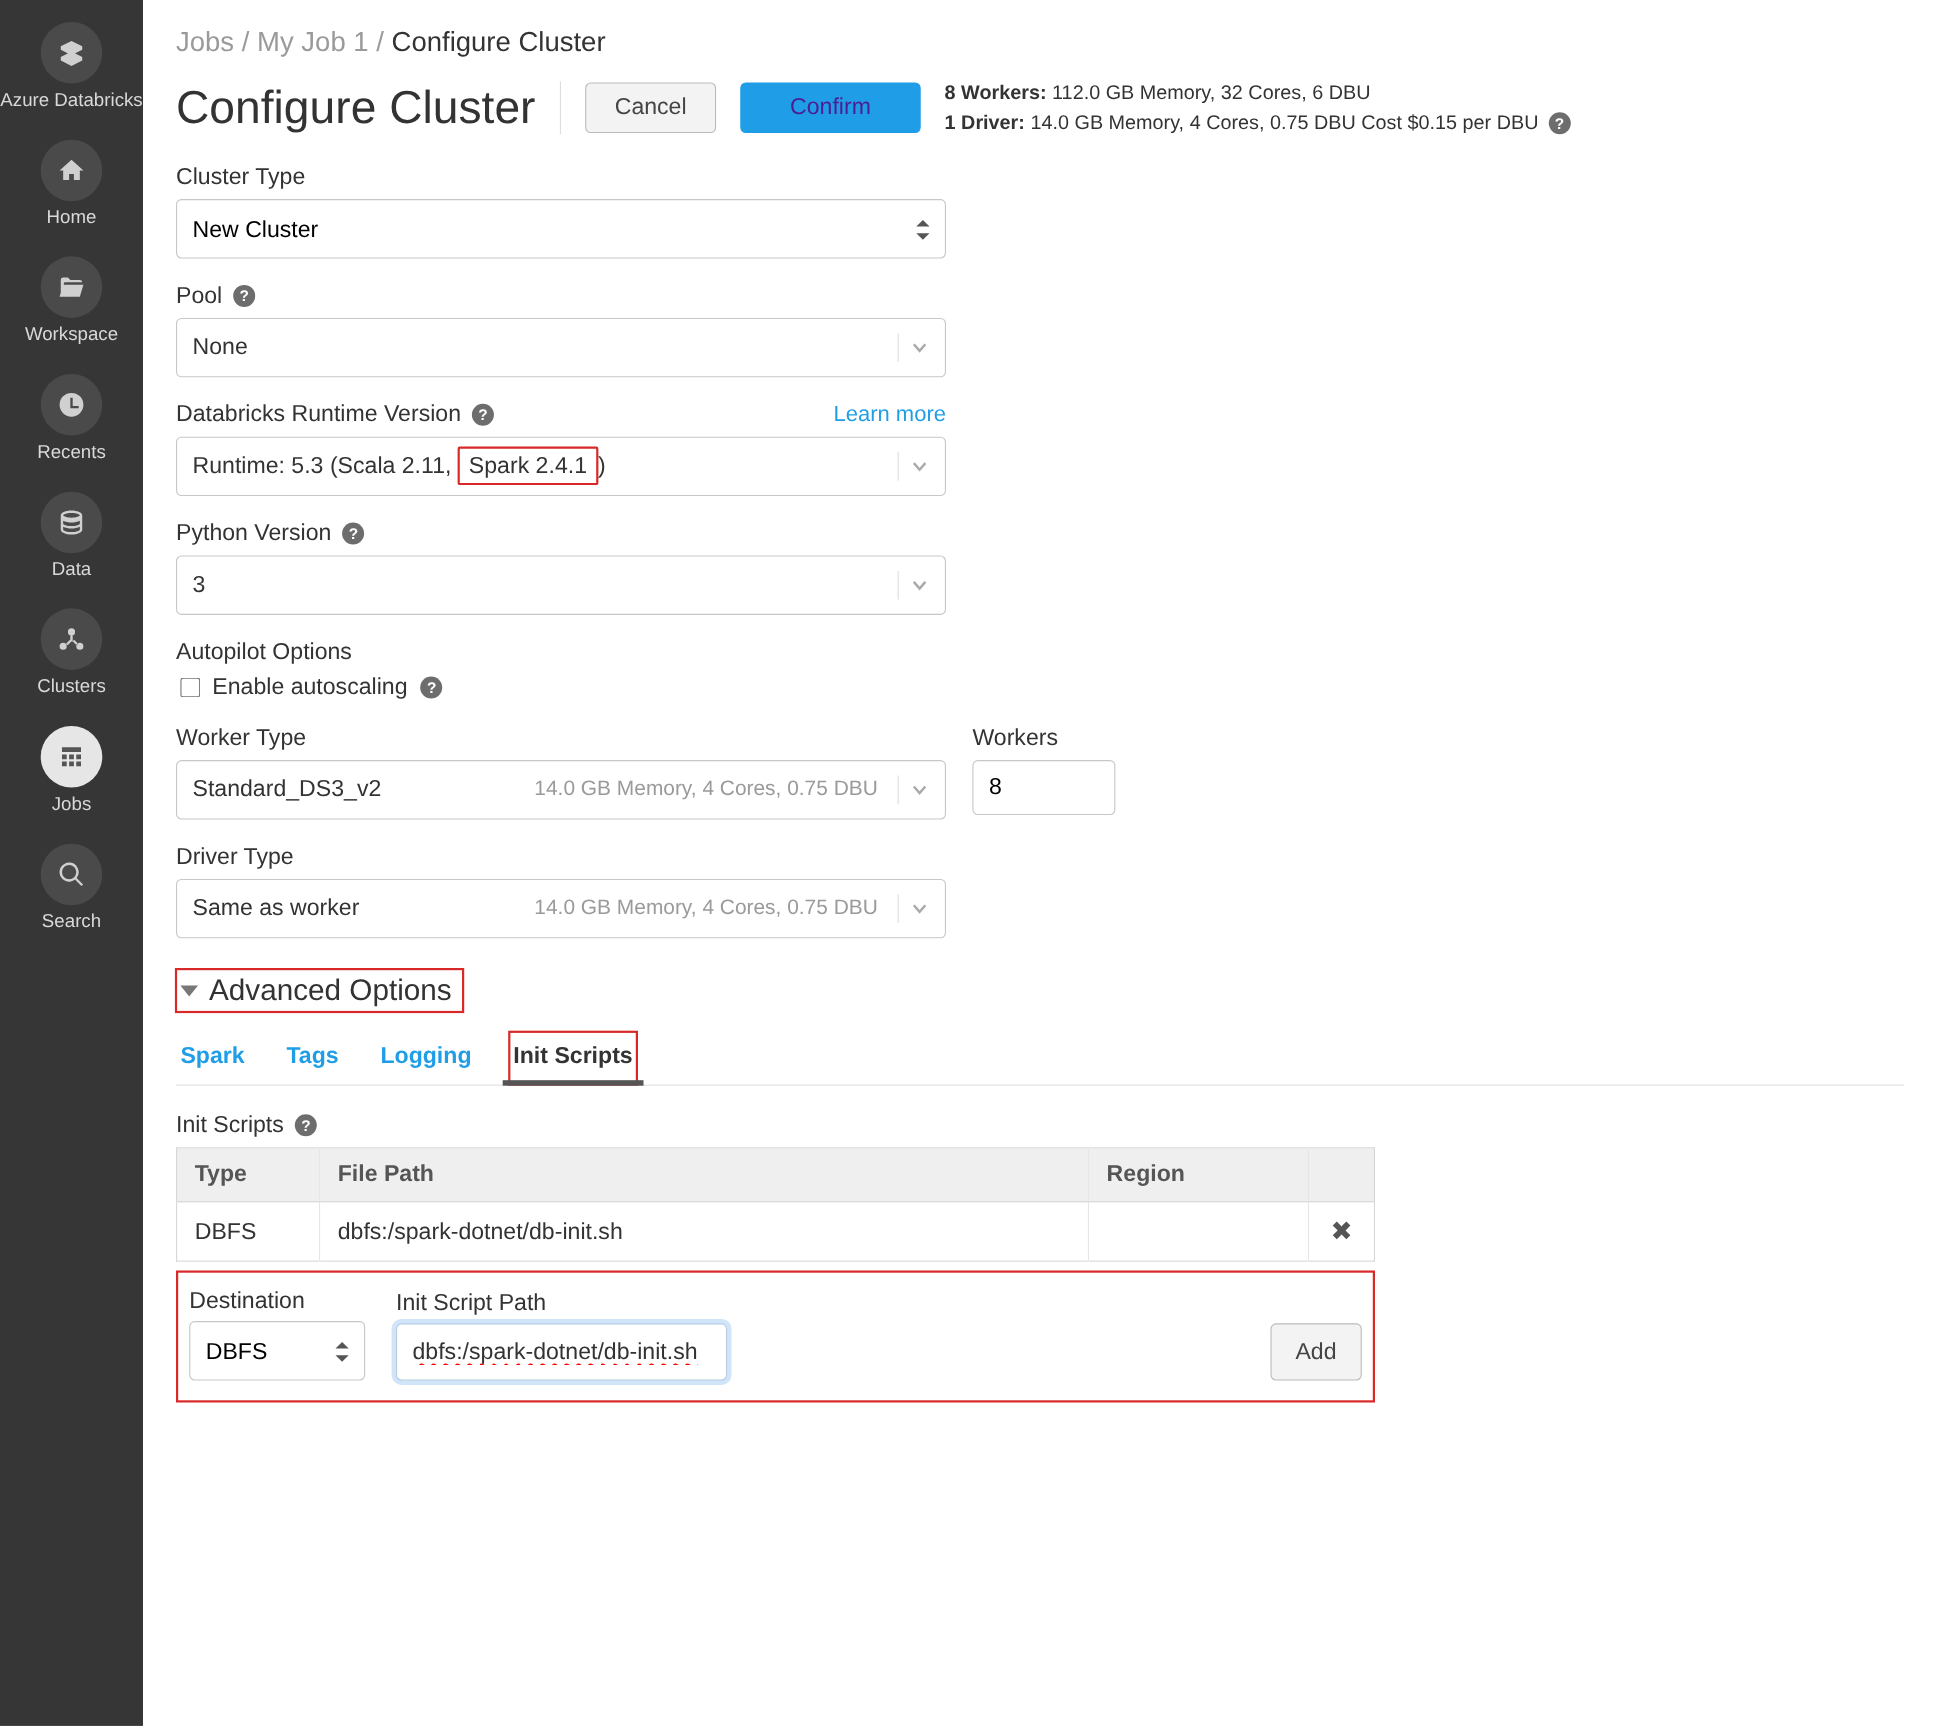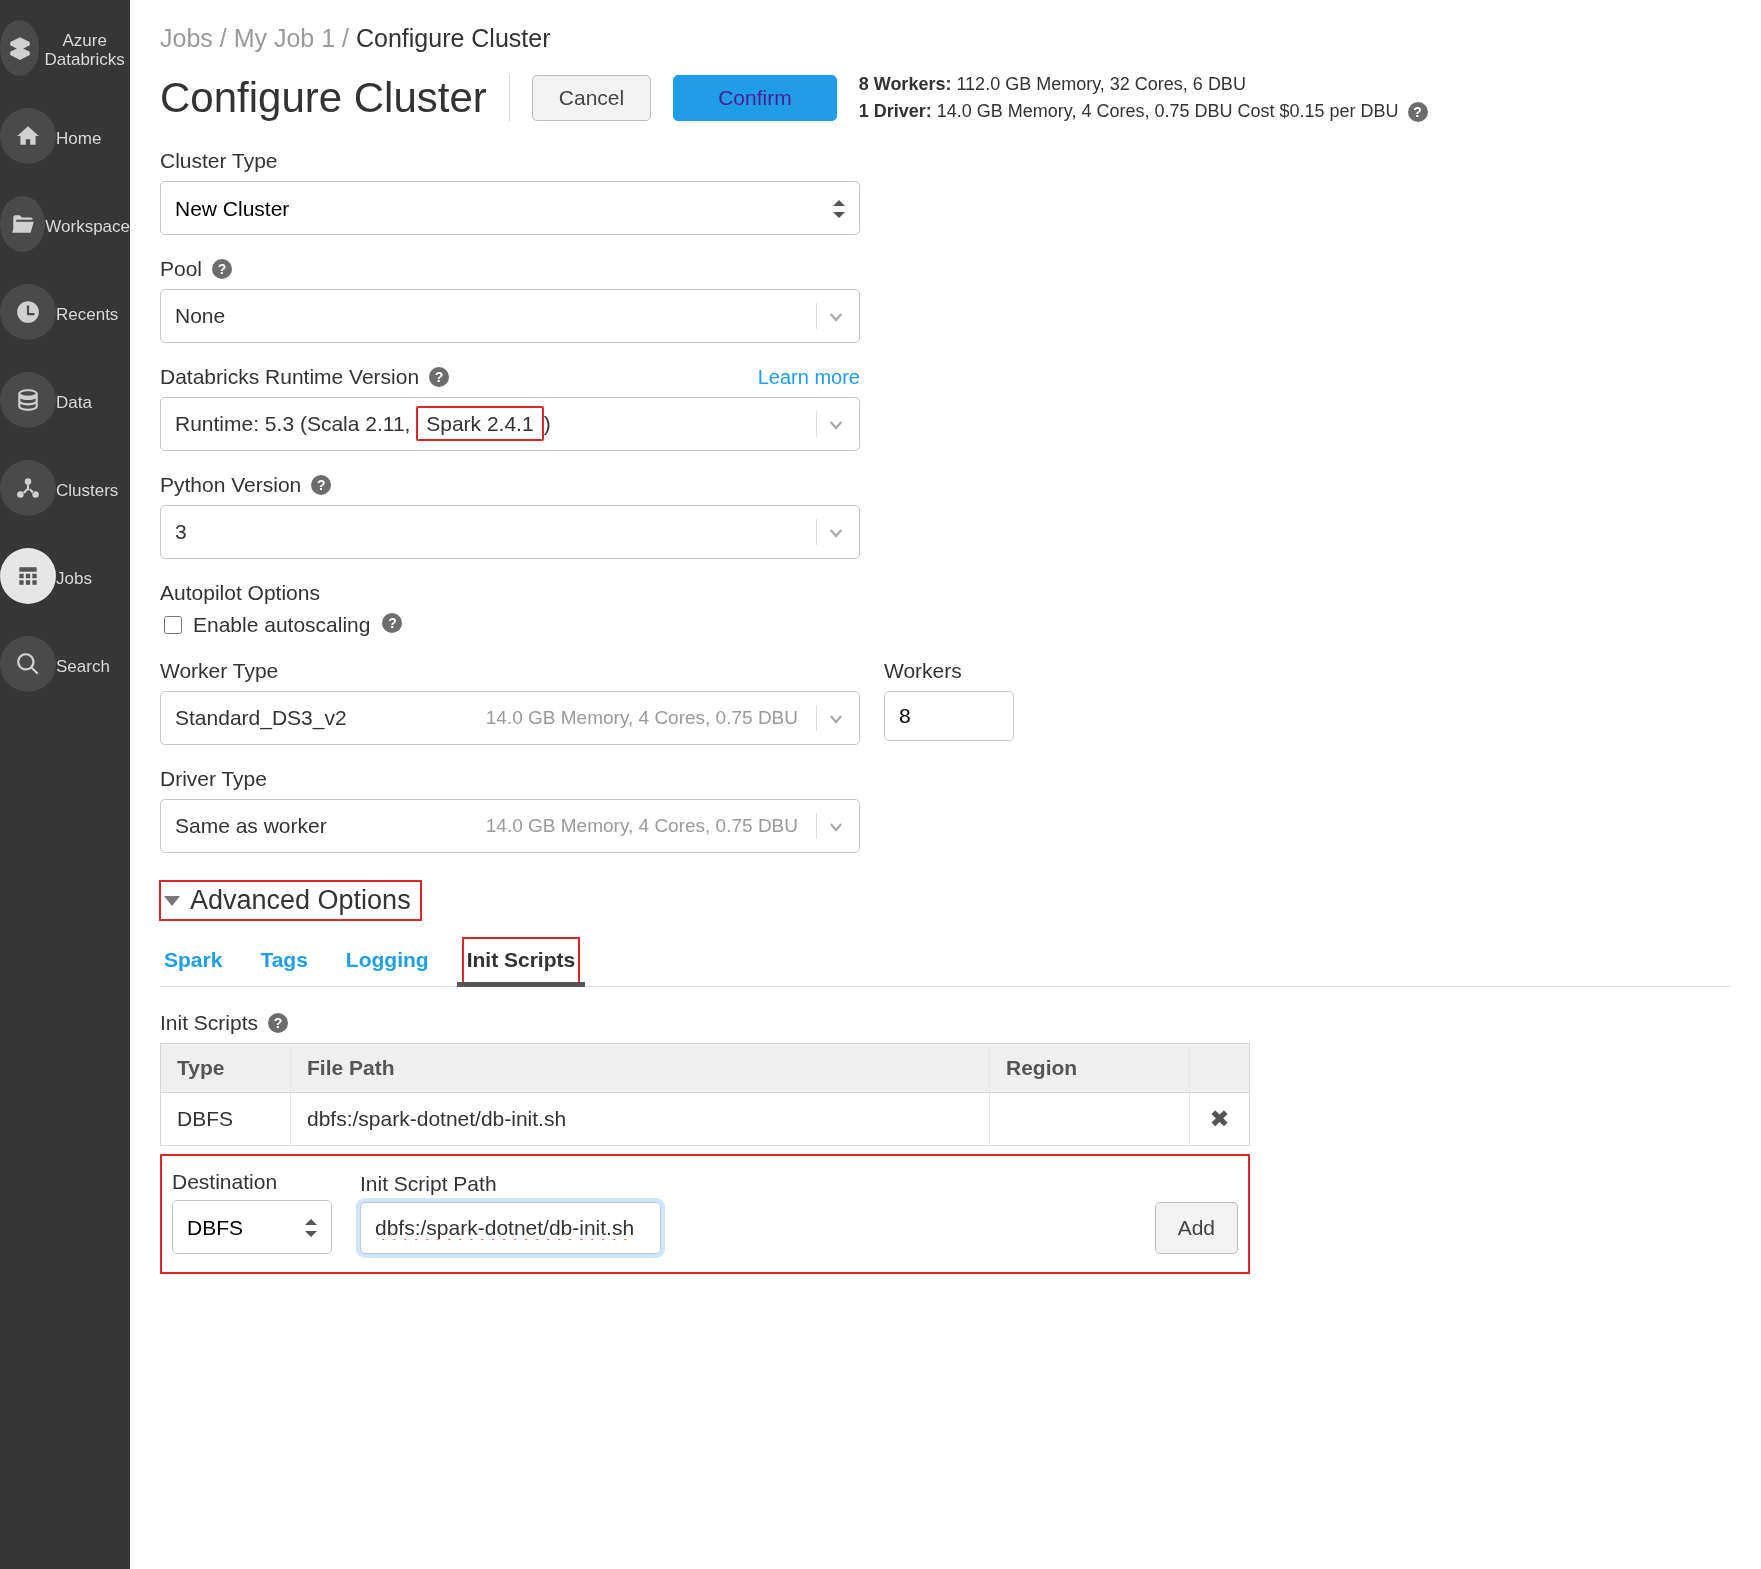--- a/index.html
+++ b/index.html
@@ -9,21 +9,21 @@
     font-size:19px; color:#333; background:#fff;
     display:flex; min-height:100%;
   }
   
   .sidebar {
     width:130px; background:#363636; color:#d9d9d9;
     display:flex; flex-direction:column; align-items:center;
     padding-top:10px; flex-shrink:0;
   }
   .sb-item {
-    width:100%; display:flex; flex-direction:row; align-items:center;
+    width:100%; display:flex; flex-direction:column; align-items:center;
     padding:10px 0 16px; cursor:pointer;
   }
   .sb-circle {
     width:56px; height:56px; border-radius:50%;
     background:#4a4a4a; display:flex; align-items:center; justify-content:center;
     margin-bottom:6px;
   }
   .sb-circle svg { width:26px; height:26px; fill:#d0d0d0; }
   .sb-item.active .sb-circle { background:#e6e6e6; }
   .sb-item.active .sb-circle svg { fill:#555; }
@@ -63,21 +63,21 @@
   }
   .select::before {
     content:""; position:absolute; right:14px; top:50%; width:0; height:0; margin-top:4px;
     border-left:6px solid transparent; border-right:6px solid transparent; border-top:6px solid #555;
   }
   .dropdown .value { flex:1; }
   .dropdown .hint { color:#9a9a9a; font-size:19px; padding-right:8px;}
   .dropdown .sep { width:1px; height:26px; background:#ddd; margin:0 10px;}
   .chevron { width:18px; height:18px; }
   .chevron svg { width:18px; height:18px; fill:none; stroke:#aaa; stroke-width:3; }
-  .checkbox-row { display:flex; align-items:flex-start; gap:8px; font-size:21px; color:#333;}
+  .checkbox-row { display:flex; align-items:center; gap:8px; font-size:21px; color:#333;}
   .checkbox-row input { width:18px; height:18px; }
   .row-2col { display:flex; gap:24px; align-items:flex-start;}
   .row-2col .col-b { width:130px; }
   .num-input {
     width:130px; height:50px; border:1px solid #c7c7c7; border-radius:5px;
     font-size:21px; padding:0 14px; text-align:left;
   }
   
   .hl-red { outline:2px solid #d82828; outline-offset:-1px; }
   .hl-red-box { border:2px solid #d82828; padding:4px 8px; border-radius:2px; }

